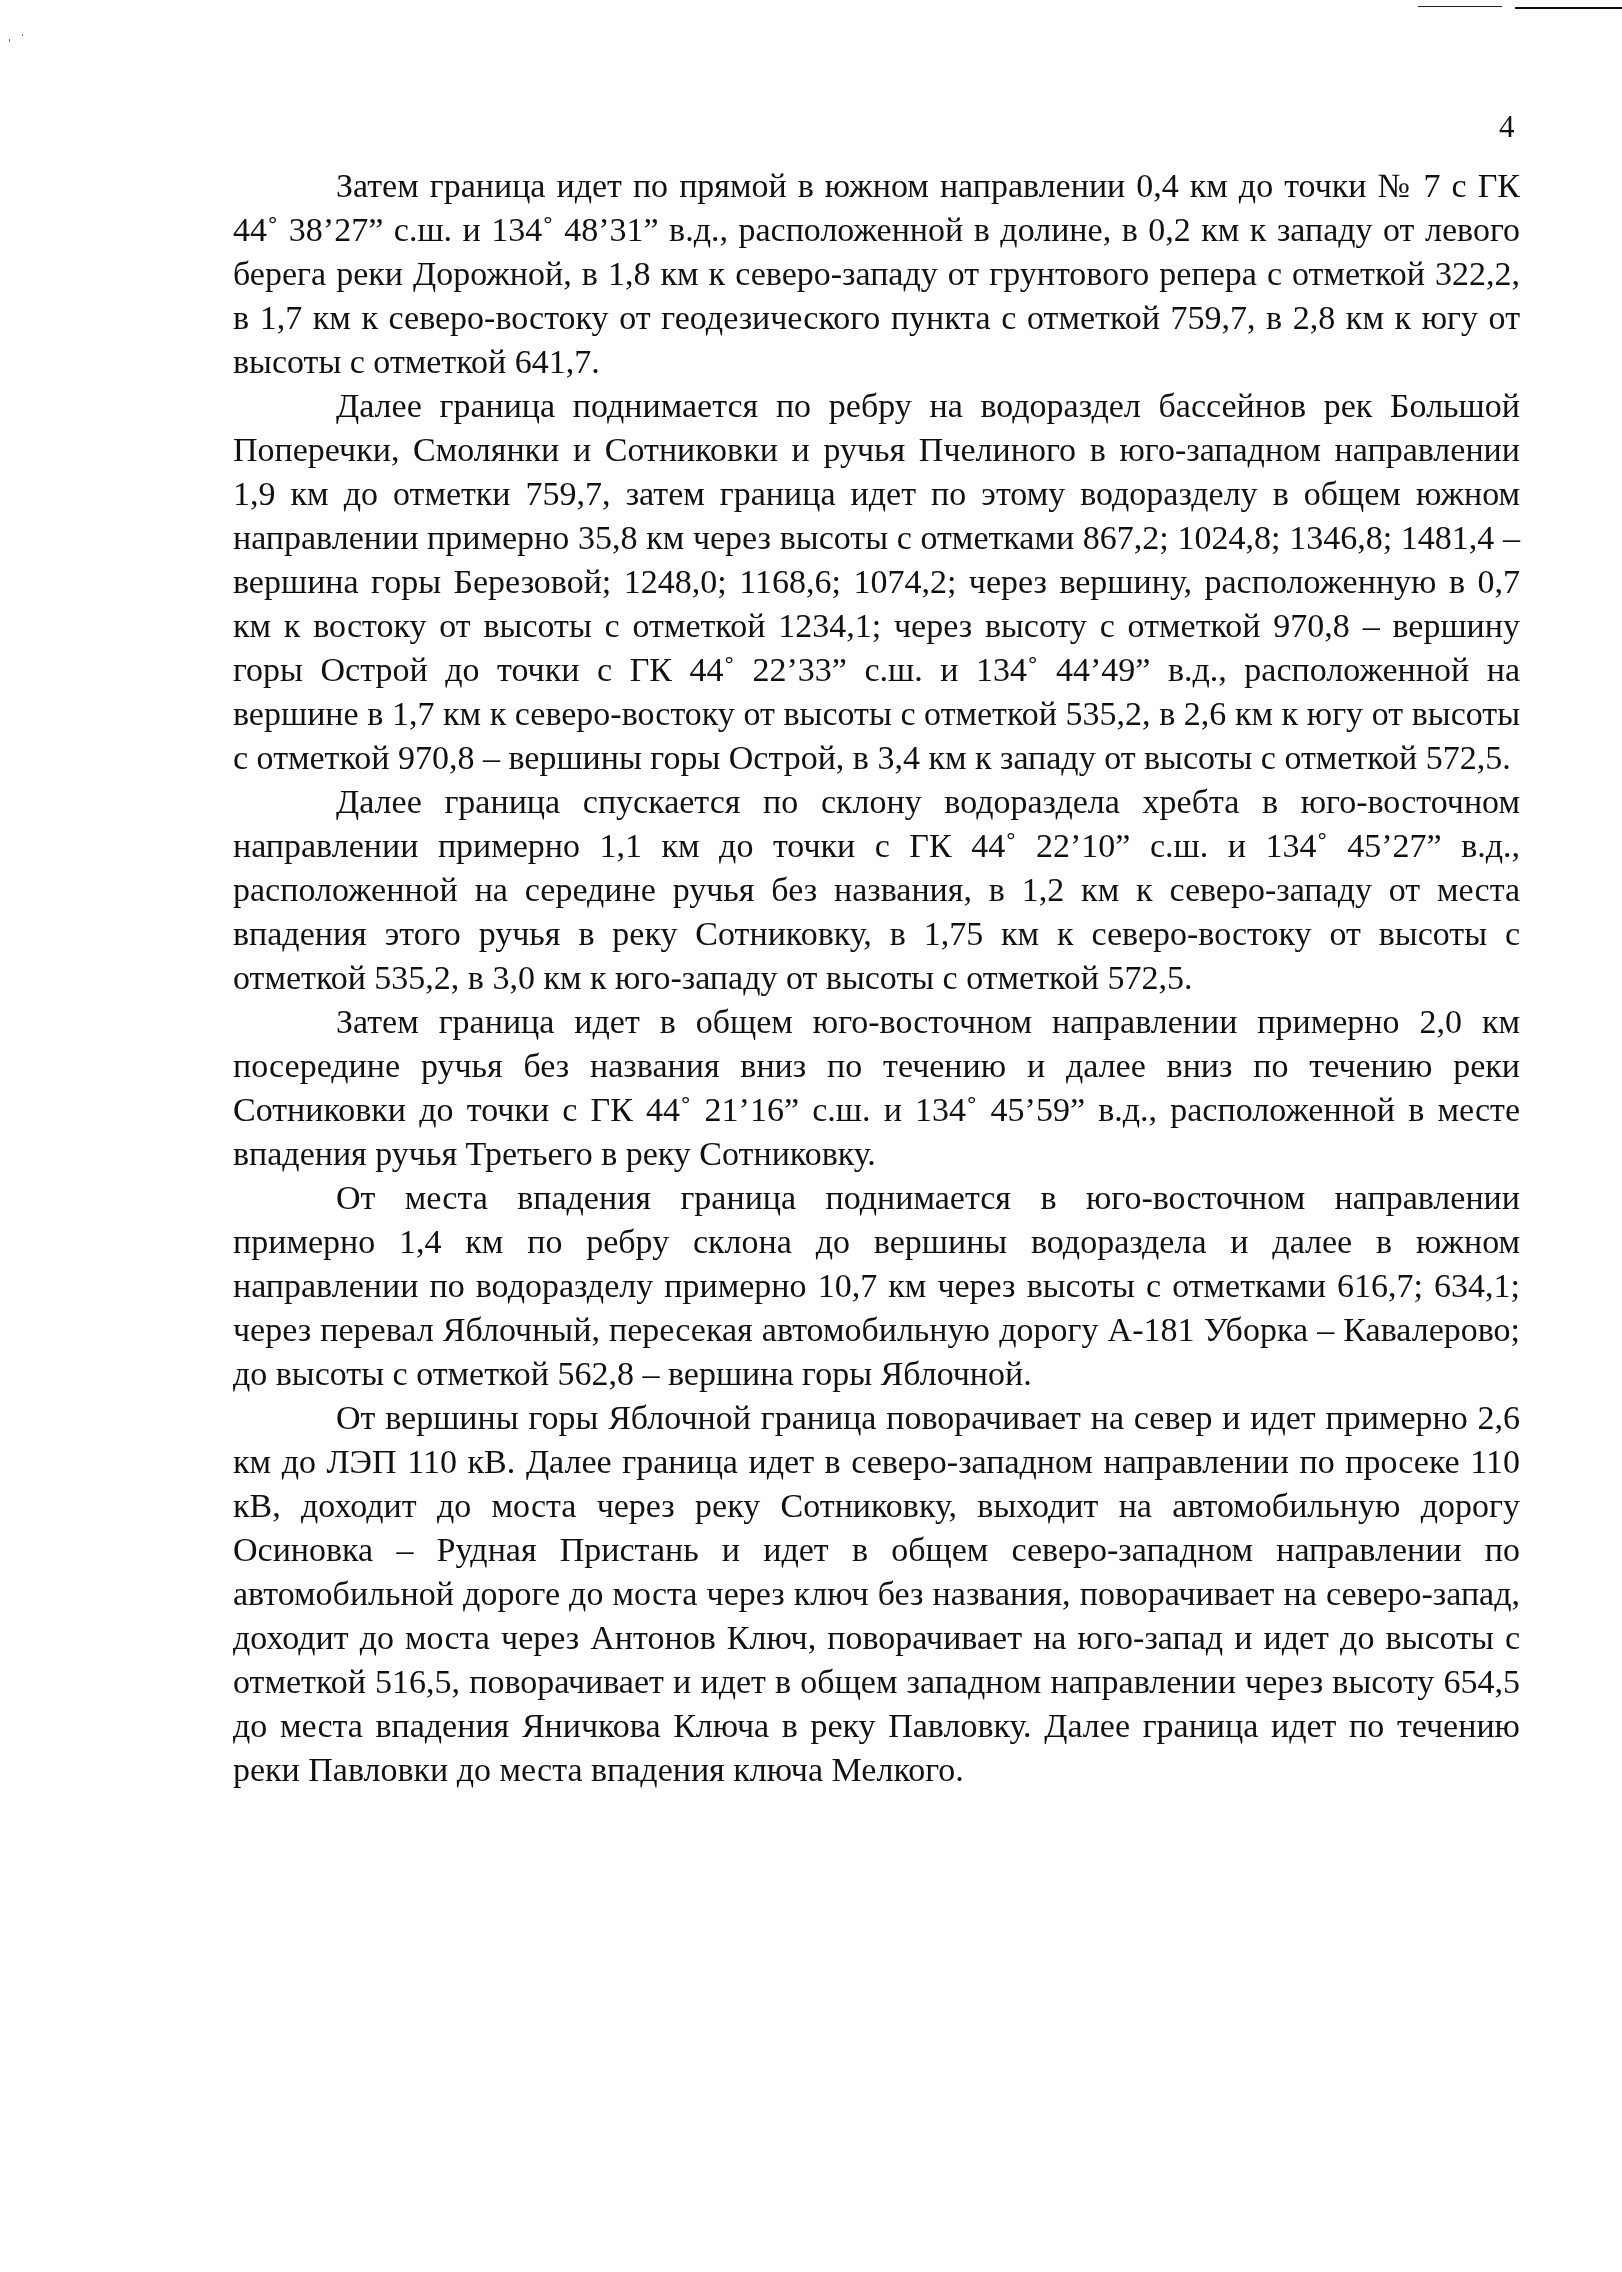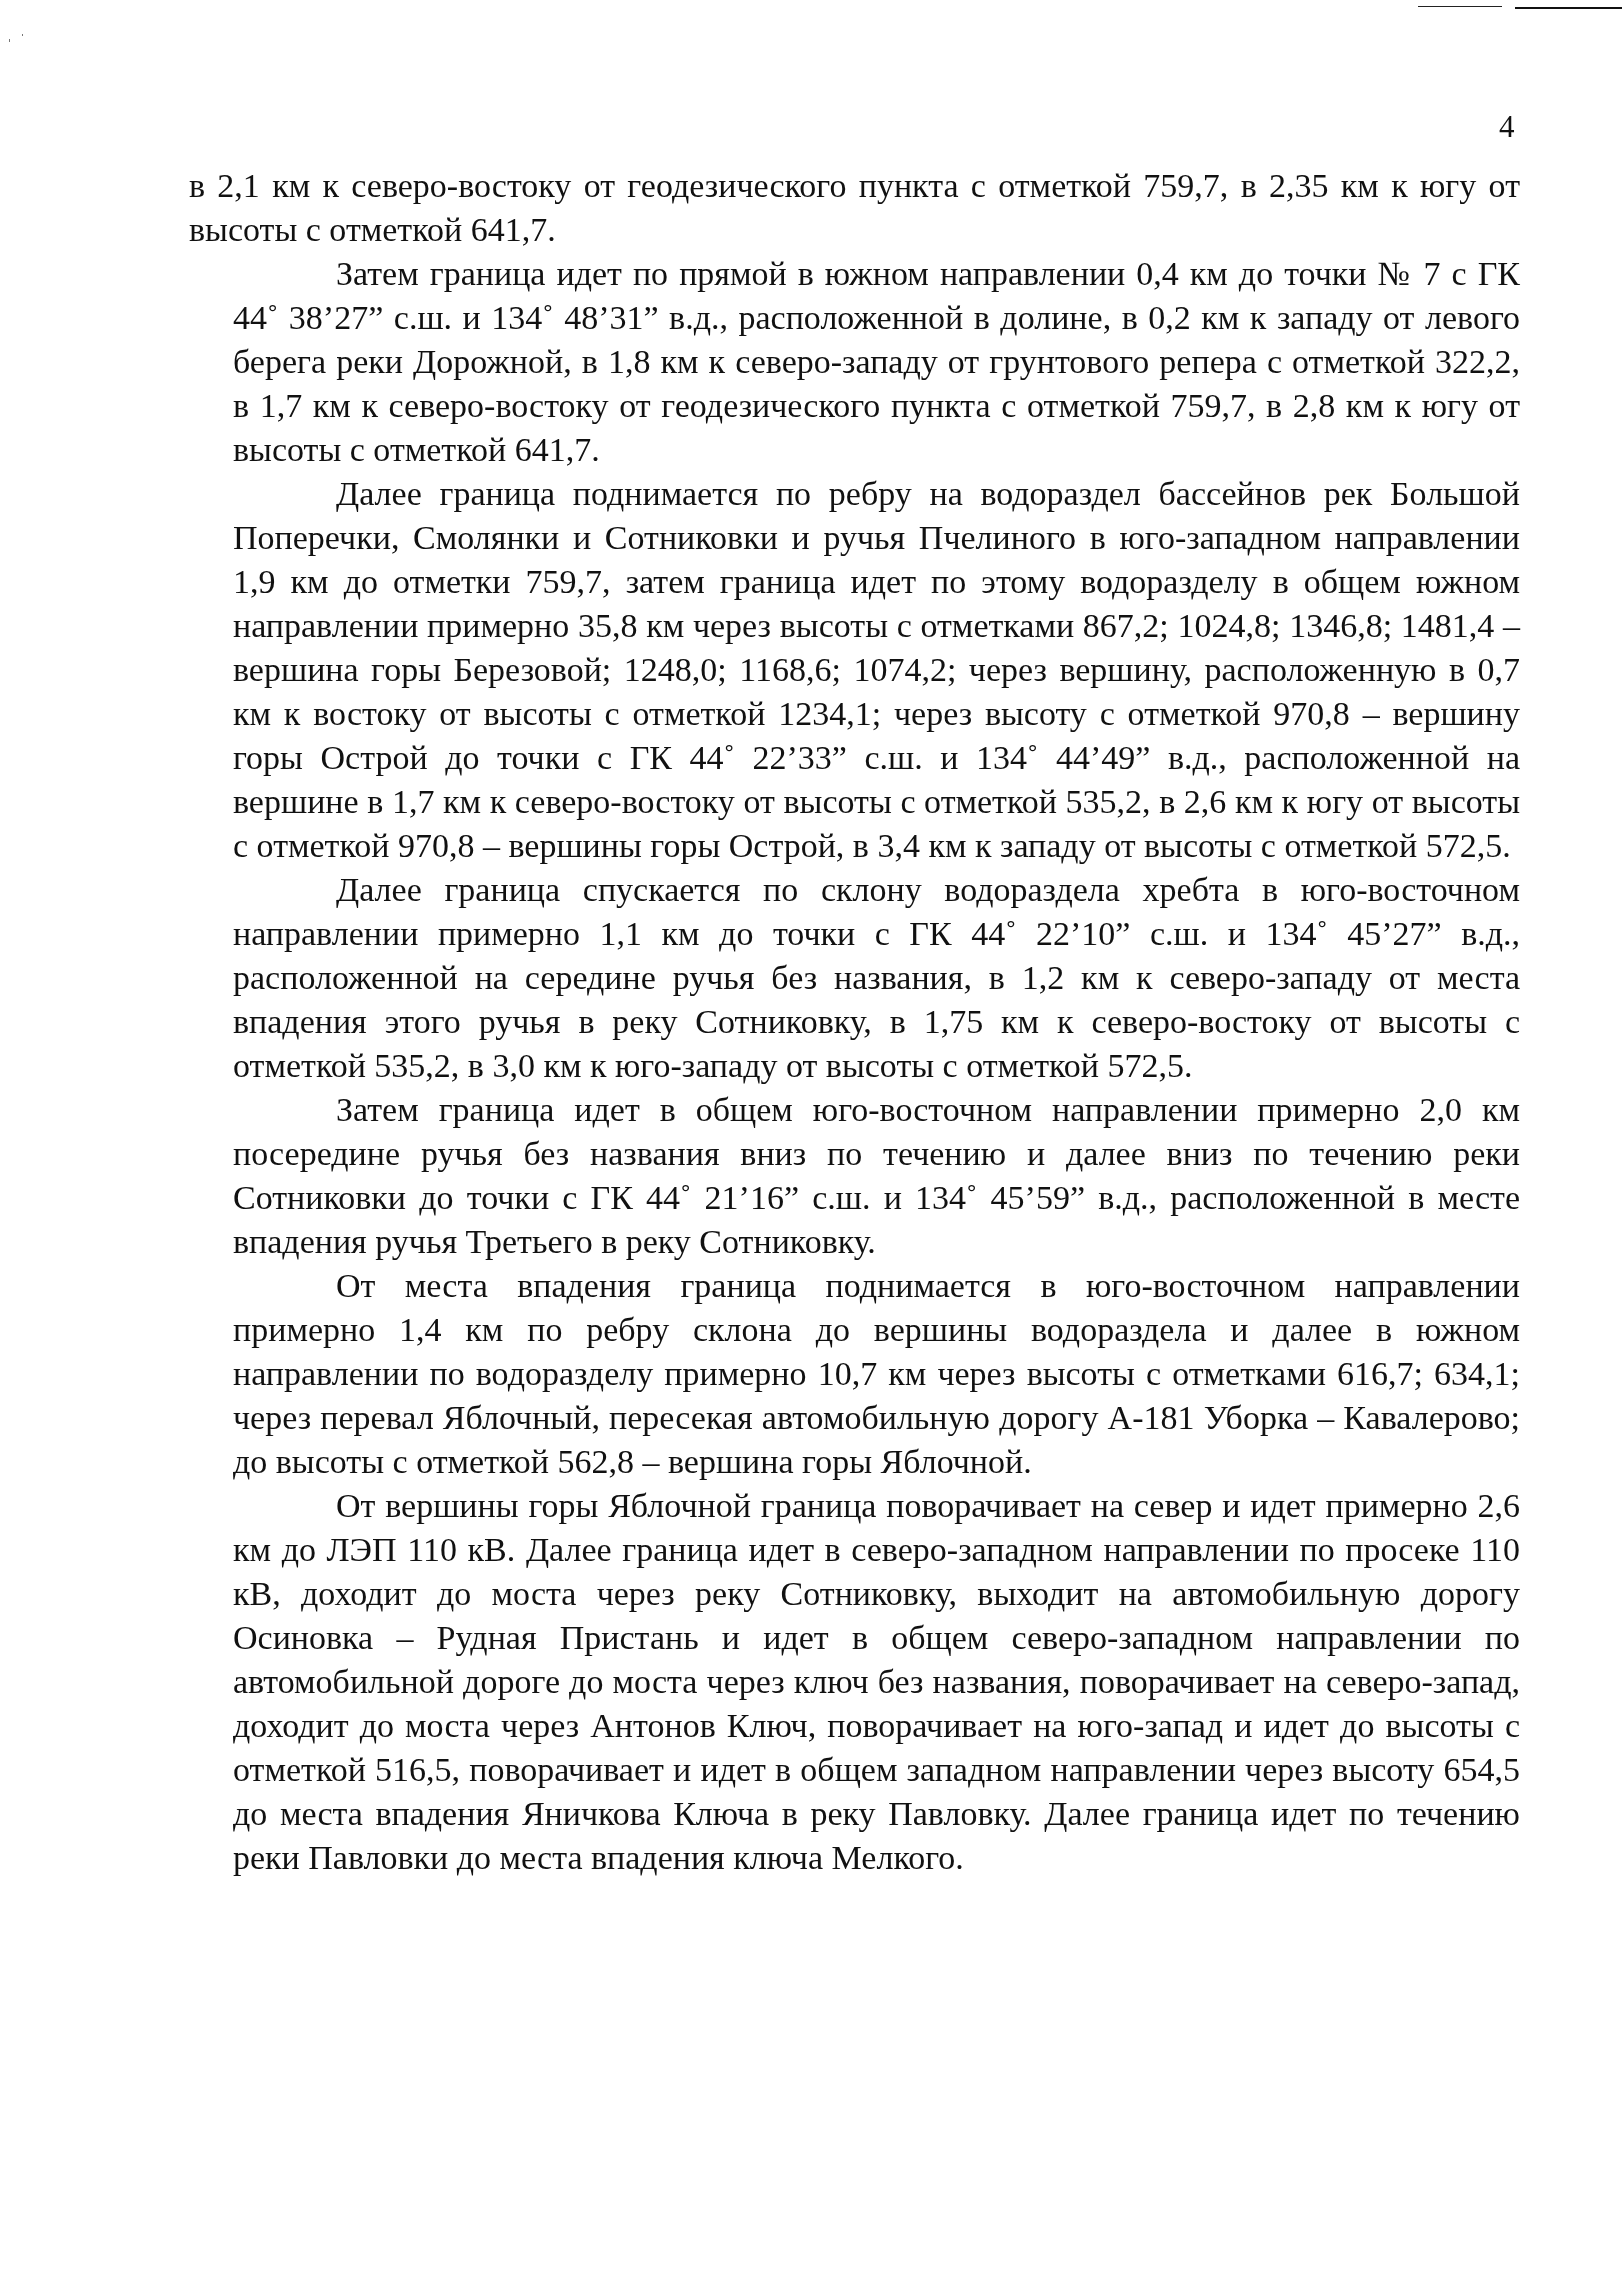--- a/index.html
+++ b/index.html
@@ -22,21 +22,20 @@
 
 <div class="page">
   <div class="top-rule"></div>
   <div class="top-rule2"></div>
   <div class="speck" style="left:9px; top:39px;"></div>
   <div class="speck" style="left:22px; top:34px; height:1.9px;"></div>
 
   <div class="page-number">4</div>
 
   <div class="body-text">
-    <p>в 2,1 км к северо-востоку от геодезического пункта с отметкой 759,7, в 2,35 км к югу от высоты с отметкой 641,7.</p>
     <p class="indent">Затем граница идет по прямой в южном направлении 0,4 км до точки № 7 с ГК 44˚ 38’27” с.ш. и 134˚ 48’31” в.д., расположенной в долине, в 0,2 км к западу от левого берега реки Дорожной, в 1,8 км к северо-западу от грунтового репера с отметкой 322,2, в 1,7 км к северо-востоку от геодезического пункта с отметкой 759,7, в 2,8 км к югу от высоты с отметкой 641,7.</p>
     <p class="indent">Далее граница поднимается по ребру на водораздел бассейнов рек Большой Поперечки, Смолянки и Сотниковки и ручья Пчелиного в юго-западном направлении 1,9 км до отметки 759,7, затем граница идет по этому водоразделу в общем южном направлении примерно 35,8 км через высоты с отметками 867,2; 1024,8; 1346,8; 1481,4 – вершина горы Березовой; 1248,0; 1168,6; 1074,2; через вершину, расположенную в 0,7 км к востоку от высоты с отметкой 1234,1; через высоту с отметкой 970,8 – вершину горы Острой до точки с ГК 44˚ 22’33” с.ш. и 134˚ 44’49” в.д., расположенной на вершине в 1,7 км к северо-востоку от высоты с отметкой 535,2, в 2,6 км к югу от высоты с отметкой 970,8 – вершины горы Острой, в 3,4 км к западу от высоты с отметкой 572,5.</p>
     <p class="indent">Далее граница спускается по склону водораздела хребта в юго-восточном направлении примерно 1,1 км до точки с ГК 44˚ 22’10” с.ш. и 134˚ 45’27” в.д., расположенной на середине ручья без названия, в 1,2 км к северо-западу от места впадения этого ручья в реку Сотниковку, в 1,75 км к северо-востоку от высоты с отметкой 535,2, в 3,0 км к юго-западу от высоты с отметкой 572,5.</p>
     <p class="indent">Затем граница идет в общем юго-восточном направлении примерно 2,0 км посередине ручья без названия вниз по течению и далее вниз по течению реки Сотниковки до точки с ГК 44˚ 21’16” с.ш. и 134˚ 45’59” в.д., расположенной в месте впадения ручья Третьего в реку Сотниковку.</p>
     <p class="indent">От места впадения граница поднимается в юго-восточном направлении примерно 1,4 км по ребру склона до вершины водораздела и далее в южном направлении по водоразделу примерно 10,7 км через высоты с отметками 616,7; 634,1; через перевал Яблочный, пересекая автомобильную дорогу А-181 Уборка – Кавалерово; до высоты с отметкой 562,8 – вершина горы Яблочной.</p>
     <p class="indent">От вершины горы Яблочной граница поворачивает на север и идет примерно 2,6 км до ЛЭП 110 кВ. Далее граница идет в северо-западном направлении по просеке 110 кВ, доходит до моста через реку Сотниковку, выходит на автомобильную дорогу Осиновка – Рудная Пристань и идет в общем северо-западном направлении по автомобильной дороге до моста через ключ без названия, поворачивает на северо-запад, доходит до моста через Антонов Ключ, поворачивает на юго-запад и идет до высоты с отметкой 516,5, поворачивает и идет в общем западном направлении через высоту 654,5 до места впадения Яничкова Ключа в реку Павловку. Далее граница идет по течению реки Павловки до места впадения ключа Мелкого.</p>
   </div>
 </div>
 
 

